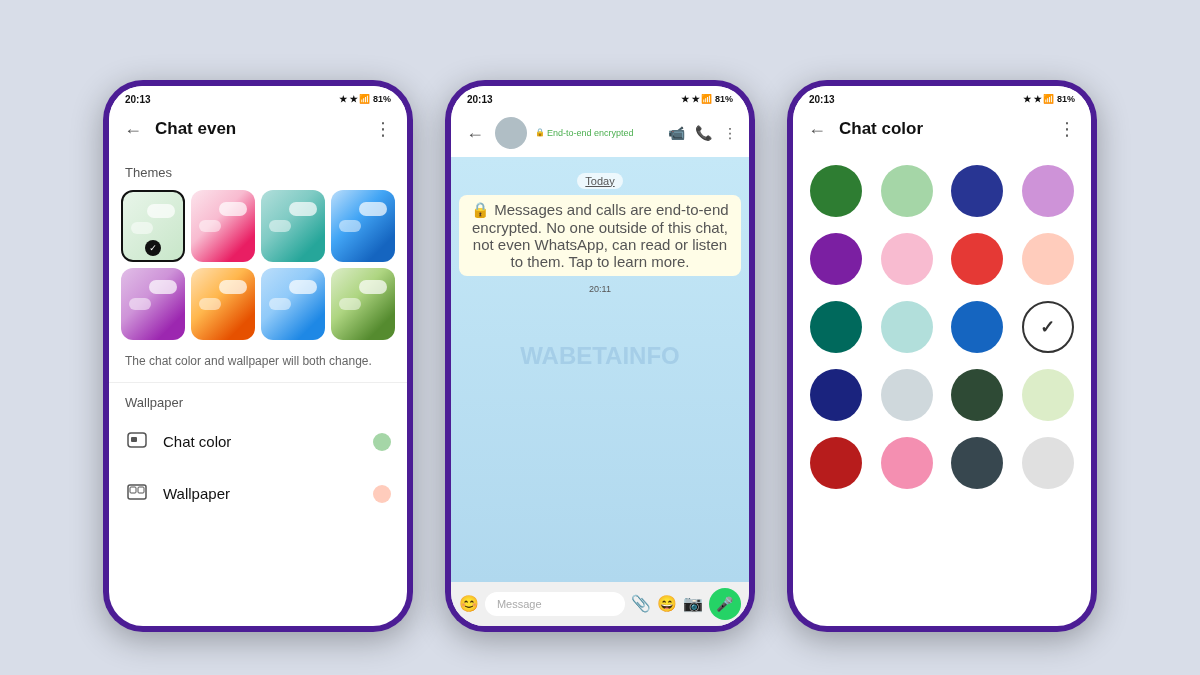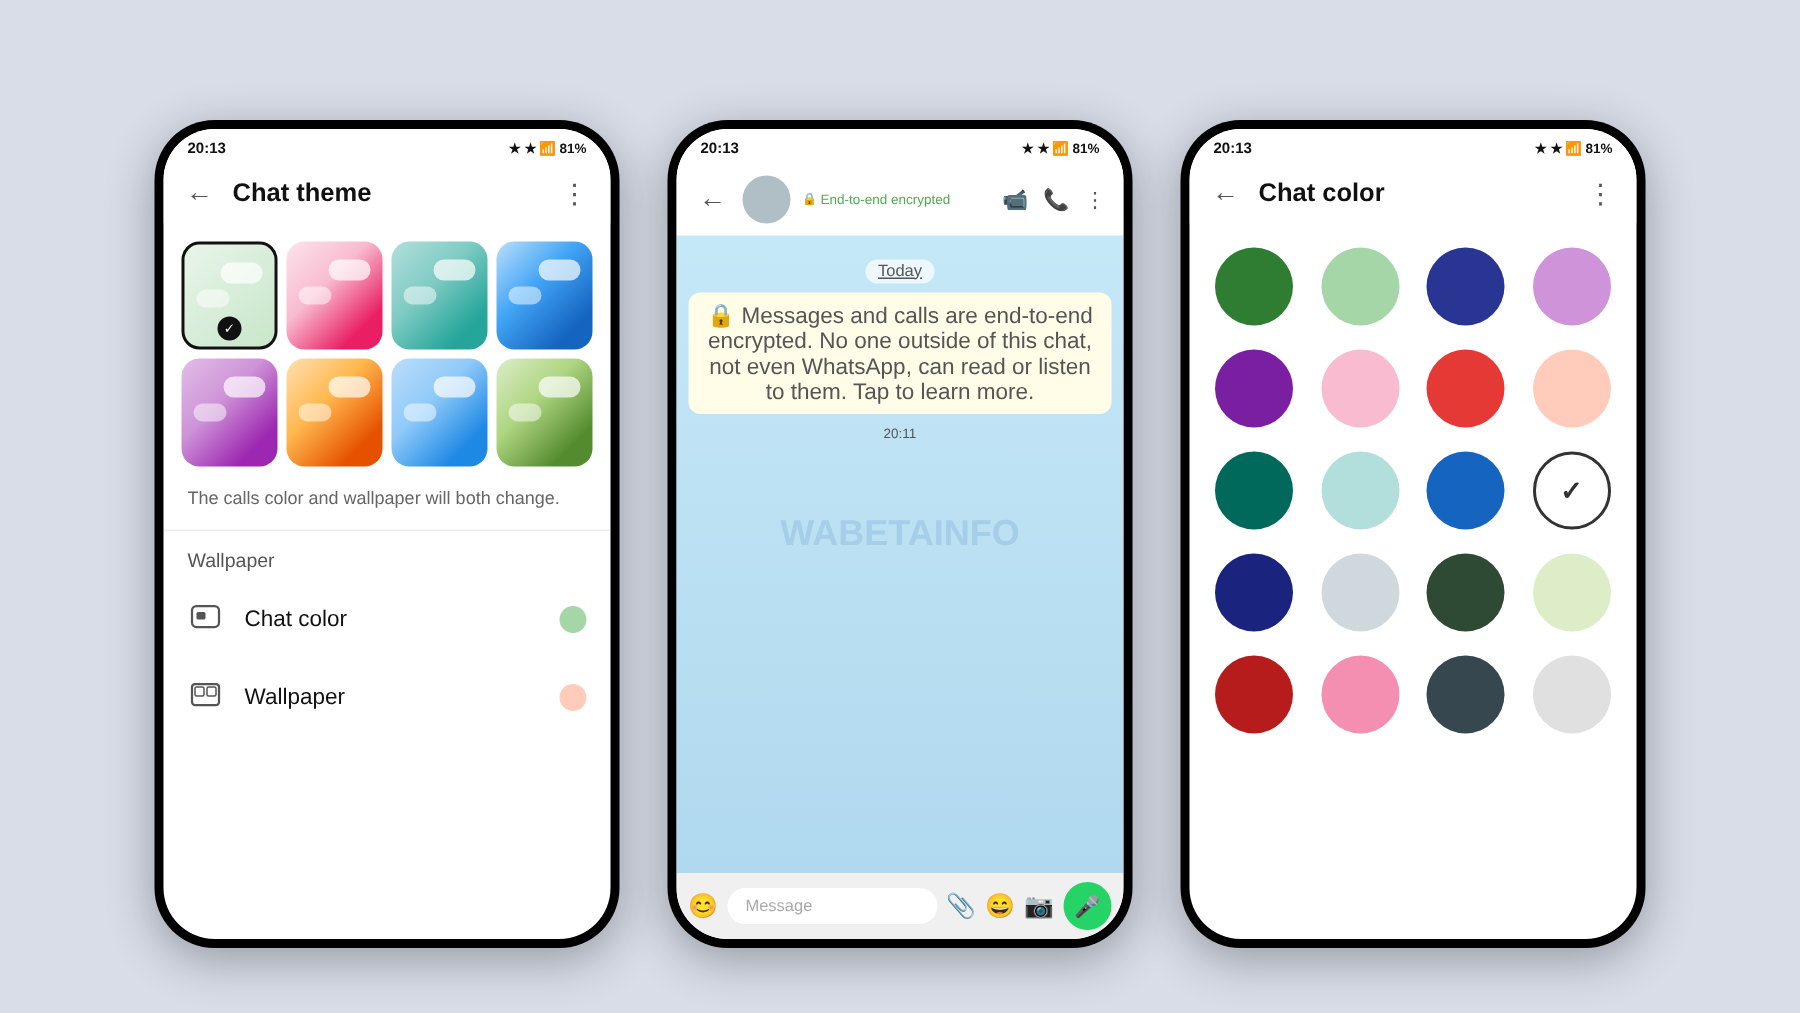--- a/index.html
+++ b/index.html
@@ -11,21 +11,21 @@
       align-items: center;
       justify-content: center;
       gap: 32px;
       font-family: 'Segoe UI', Arial, sans-serif;
       overflow: hidden;
     }
 
     .phone {
       width: 310px;
       height: 552px;
-      background: #000000;
+      background: #4c1d95;
       border-radius: 40px;
       padding: 6px;
       box-shadow: 0 8px 32px rgba(0,0,0,0.3);
       position: relative;
       margin-top: 36px;
     }
 
     .phone-screen {
       width: 100%;
       height: 100%;
@@ -391,25 +391,26 @@
       <span>20:13</span>
       <div class="status-icons">
         <span>★ ★</span>
         <span>📶</span>
         <span>81%</span>
       </div>
     </div>
 
     <div class="app-bar">
       <div class="icon-btn">←</div>
-      <span class="app-bar-title">Chat theme</span>
+      <span class="app-bar-title">Chat even</span>
       <div class="icon-btn">⋮</div>
     </div>
 
     <div class="screen-content">
+      <div class="section-label">Themes</div>
 
       <div class="themes-grid">
         <div class="theme-item selected theme-bg-1">
           <div class="theme-bubble"></div>
           <div class="theme-bubble2"></div>
           <div class="check"></div>
         </div>
         <div class="theme-item theme-bg-2">
           <div class="theme-bubble"></div>
           <div class="theme-bubble2"></div>
@@ -433,21 +434,21 @@
         <div class="theme-item theme-bg-7">
           <div class="theme-bubble"></div>
           <div class="theme-bubble2"></div>
         </div>
         <div class="theme-item theme-bg-8">
           <div class="theme-bubble"></div>
           <div class="theme-bubble2"></div>
         </div>
       </div>
 
-      <div class="info-text">The calls color and wallpaper will both change.</div>
+      <div class="info-text">The chat color and wallpaper will both change.</div>
       <div class="divider"></div>
       <div class="section-label">Wallpaper</div>
 
       <div class="menu-item">
         <div class="menu-item-icon">
           <svg width="22" height="22" viewBox="0 0 22 22" fill="none">
             <rect x="2" y="2" width="18" height="14" rx="3" stroke="#555" stroke-width="1.5"></rect>
             <rect x="5" y="6" width="6" height="5" rx="1" fill="#555"></rect>
           </svg>
         </div>

